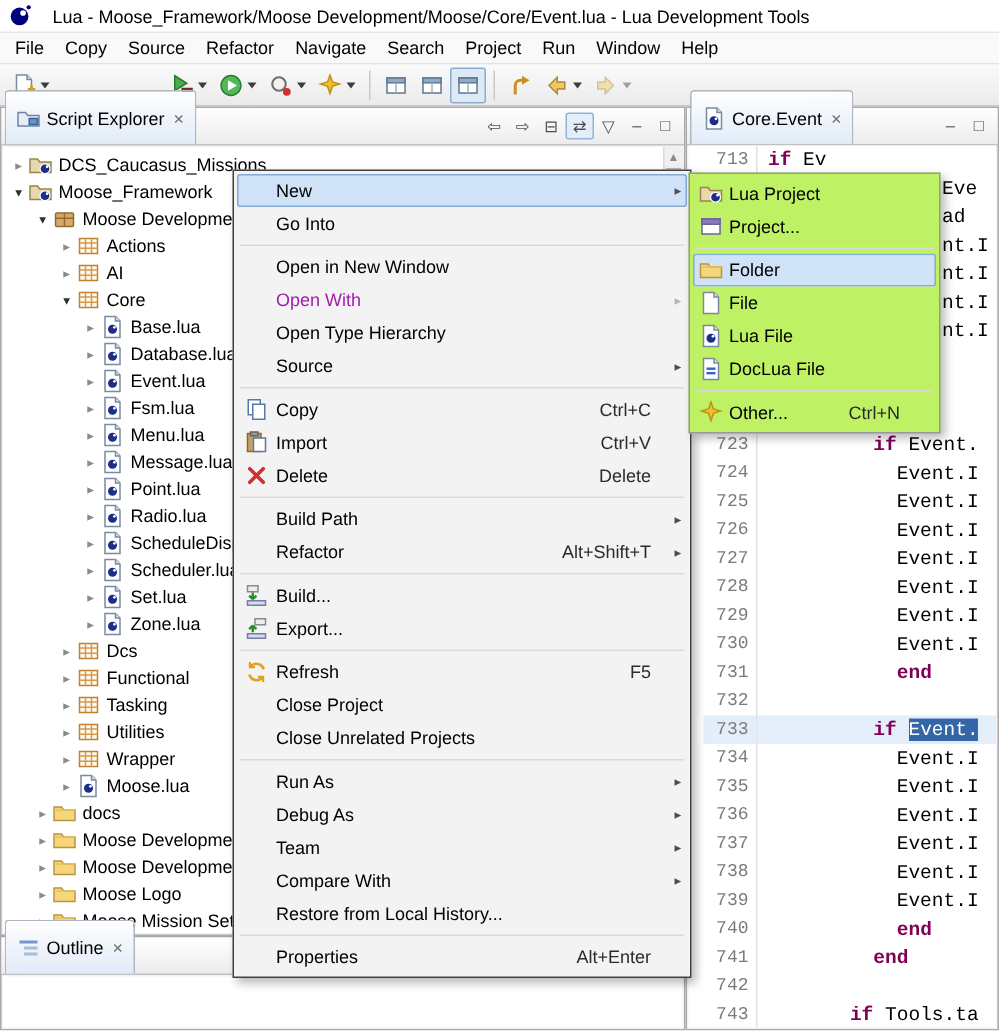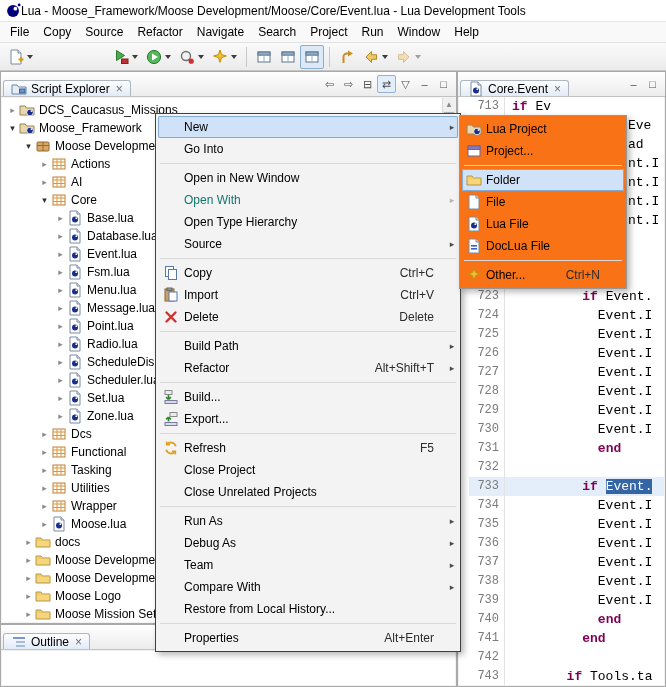--- a/index.html
+++ b/index.html
@@ -2,34 +2,34 @@
 <html style="--keyword: #7f0055; --selection-bg: #3465a4; --selection-fg: #ffffff; --current-line: #e4eefb; --menu-highlight: #cfe2f7;"><head>
 <meta charset="utf-8">
 <style>
 *{box-sizing:border-box;margin:0;padding:0}
 html,body{width:666px;height:687px;overflow:hidden}
 body{font-family:"Liberation Sans",sans-serif;font-size:12px;color:#000;background:#f0f0f0}
 .app{position:relative;width:666px;height:687px;background:#f0f0f0;overflow:hidden}
 .ic{display:inline-flex;width:16px;height:16px;flex:none;align-items:center;justify-content:center}
 .ic svg{display:block}
 
-.titlebar{position:absolute;left:0;top:0;width:100%;height:22px;background:#fff;display:flex;align-items:center;gap:0;padding:0 5px;border-bottom:1px solid #e6e6e6}
+.titlebar{position:absolute;left:0;top:0;width:100%;height:22px;background:#fff;display:flex;align-items:center;gap:14px;padding:0 5px;border-bottom:1px solid #e6e6e6}
 .titlebar .title{white-space:nowrap;overflow:hidden}
 .menubar{position:absolute;top:22px;left:0;width:100%;height:21px;background:#f9f9f9;display:flex;align-items:center;padding:0 3px;border-bottom:1px solid #e2e2e2}
 .menu-item{padding:3px 7px;cursor:default}
 .toolbar{position:absolute;top:43px;left:0;width:100%;height:28px;background:linear-gradient(#fafafa,#ebebeb);border-bottom:1px solid #c6c6c6;display:flex;align-items:center;padding:0 4px}
 .tbtn{display:flex;align-items:center;height:24px;padding:0 3px;border:1px solid transparent;border-radius:2px}
 .tbtn.pressed{border-color:#8cacd0;background:#dde9f7}
 .tbtn.disabled{opacity:.45}
 .caret{width:0;height:0;border-left:3px solid transparent;border-right:3px solid transparent;border-top:4px solid #3c3c3c;margin-left:3px}
 .tsep{width:1px;height:20px;background:#c9c9c9;margin:0 5px}
 
 .panel{position:absolute;background:#f2f2f2;border:1px solid #a9a9a9}
 .view-header{position:relative;height:25px;background:linear-gradient(#ffffff,#ececec);border-bottom:1px solid #c2c2c2;display:flex;align-items:flex-end;padding-left:2px}
-.vtab{display:flex;align-items:center;gap:4px;height:16px;padding:0 7px;background:linear-gradient(#fefefe,#e1ebf8);border:1px solid #aeb6c2;border-bottom:none;border-radius:3px 3px 0 0;white-space:nowrap}
+.vtab{display:flex;align-items:center;gap:4px;height:36px;padding:0 7px;background:linear-gradient(#fefefe,#e1ebf8);border:1px solid #aeb6c2;border-bottom:none;border-radius:3px 3px 0 0;white-space:nowrap}
 .tabx{color:#6f6f6f;font-size:12px;margin-left:2px;line-height:1}
 .vh-icons{margin-left:auto;display:flex;align-items:center;padding-right:3px;padding-bottom:3px}
 .vh-btn{width:19px;height:18px;display:flex;align-items:center;justify-content:center;color:#4f4f4f;font-size:11px;border:1px solid transparent;border-radius:2px}
 .vh-btn.pressed{border-color:#93b3d6;background:#e3eefb}
 .explorer-panel{left:0;top:71px;width:457px;height:553px}
 .tree{position:absolute;left:1px;top:26px;right:14px;bottom:1px;background:#fff;overflow:hidden;padding-top:3px}
 .trow{display:flex;align-items:center;height:18px;white-space:nowrap}
 .arrow{width:13px;text-align:center;color:#8a8a8a;font-size:9px;flex:none}
 .arrow.exp{color:#2f2f2f}
 .trow .ic{margin-right:4px}
@@ -44,29 +44,29 @@
 .cl{display:flex;height:19px;line-height:19px;white-space:pre}
 .cl .ann{width:10px;flex:none}
 .cl .ln{width:36px;flex:none;text-align:right;padding-right:5px;color:#7b7b7b;border-right:1px solid #e2e2e2;font-size:12px}
 .cl .code{padding-left:7px;flex:1}
 .cl.cur .ln,.cl.cur .code{background:var(--current-line,#e4eefb)}
 .kw{color:var(--keyword,#7f0055);font-weight:bold}
 .sel{background:var(--selection-bg,#3465a4);color:var(--selection-fg,#fff)}
 .frag{position:absolute;white-space:pre;line-height:19px}
 
 .cmenu{position:absolute;left:155px;top:113px;width:306px;background:#f3f3f3;border:1px solid #404040;box-shadow:3px 3px 6px rgba(0,0,0,.28);padding:2px;z-index:20}
-.smenu{position:absolute;left:459px;top:115px;width:168px;background:#f97316;border:1px solid #979797;box-shadow:3px 3px 6px rgba(0,0,0,.28);padding:2px;z-index:21}
+.smenu{position:absolute;left:459px;top:115px;width:168px;background:#bef264;border:1px solid #979797;box-shadow:3px 3px 6px rgba(0,0,0,.28);padding:2px;z-index:21}
 .mi{display:flex;align-items:center;height:22px;border-radius:2px}
 .mi .mic{width:26px;flex:none;display:flex;justify-content:center}
 .smenu .mi .mic{width:24px}
 .mi .ml{flex:1;white-space:nowrap}
 .mi .ms{color:#2b2b2b;margin-right:12px;white-space:nowrap}
 .mi .ma{width:12px;color:#4d4d4d;font-size:9px;text-align:center}
 .mi.hl{background:var(--menu-highlight,#cfe2f7);box-shadow:inset 0 0 0 1px #84aad6}
-.mi.dis .ml,.mi.dis .ms{color:#0f766e}
+.mi.dis .ml,.mi.dis .ms{color:#a21caf}
 .mi.dis .ma{color:#b5b5b5}
 .msep{height:1px;background:#d9d9d9;margin:3px 2px}
 </style>
 </head>
 <body>
 
 <div class="app">
 
   <div class="titlebar">
     <span class="ic" id="app-icon">

